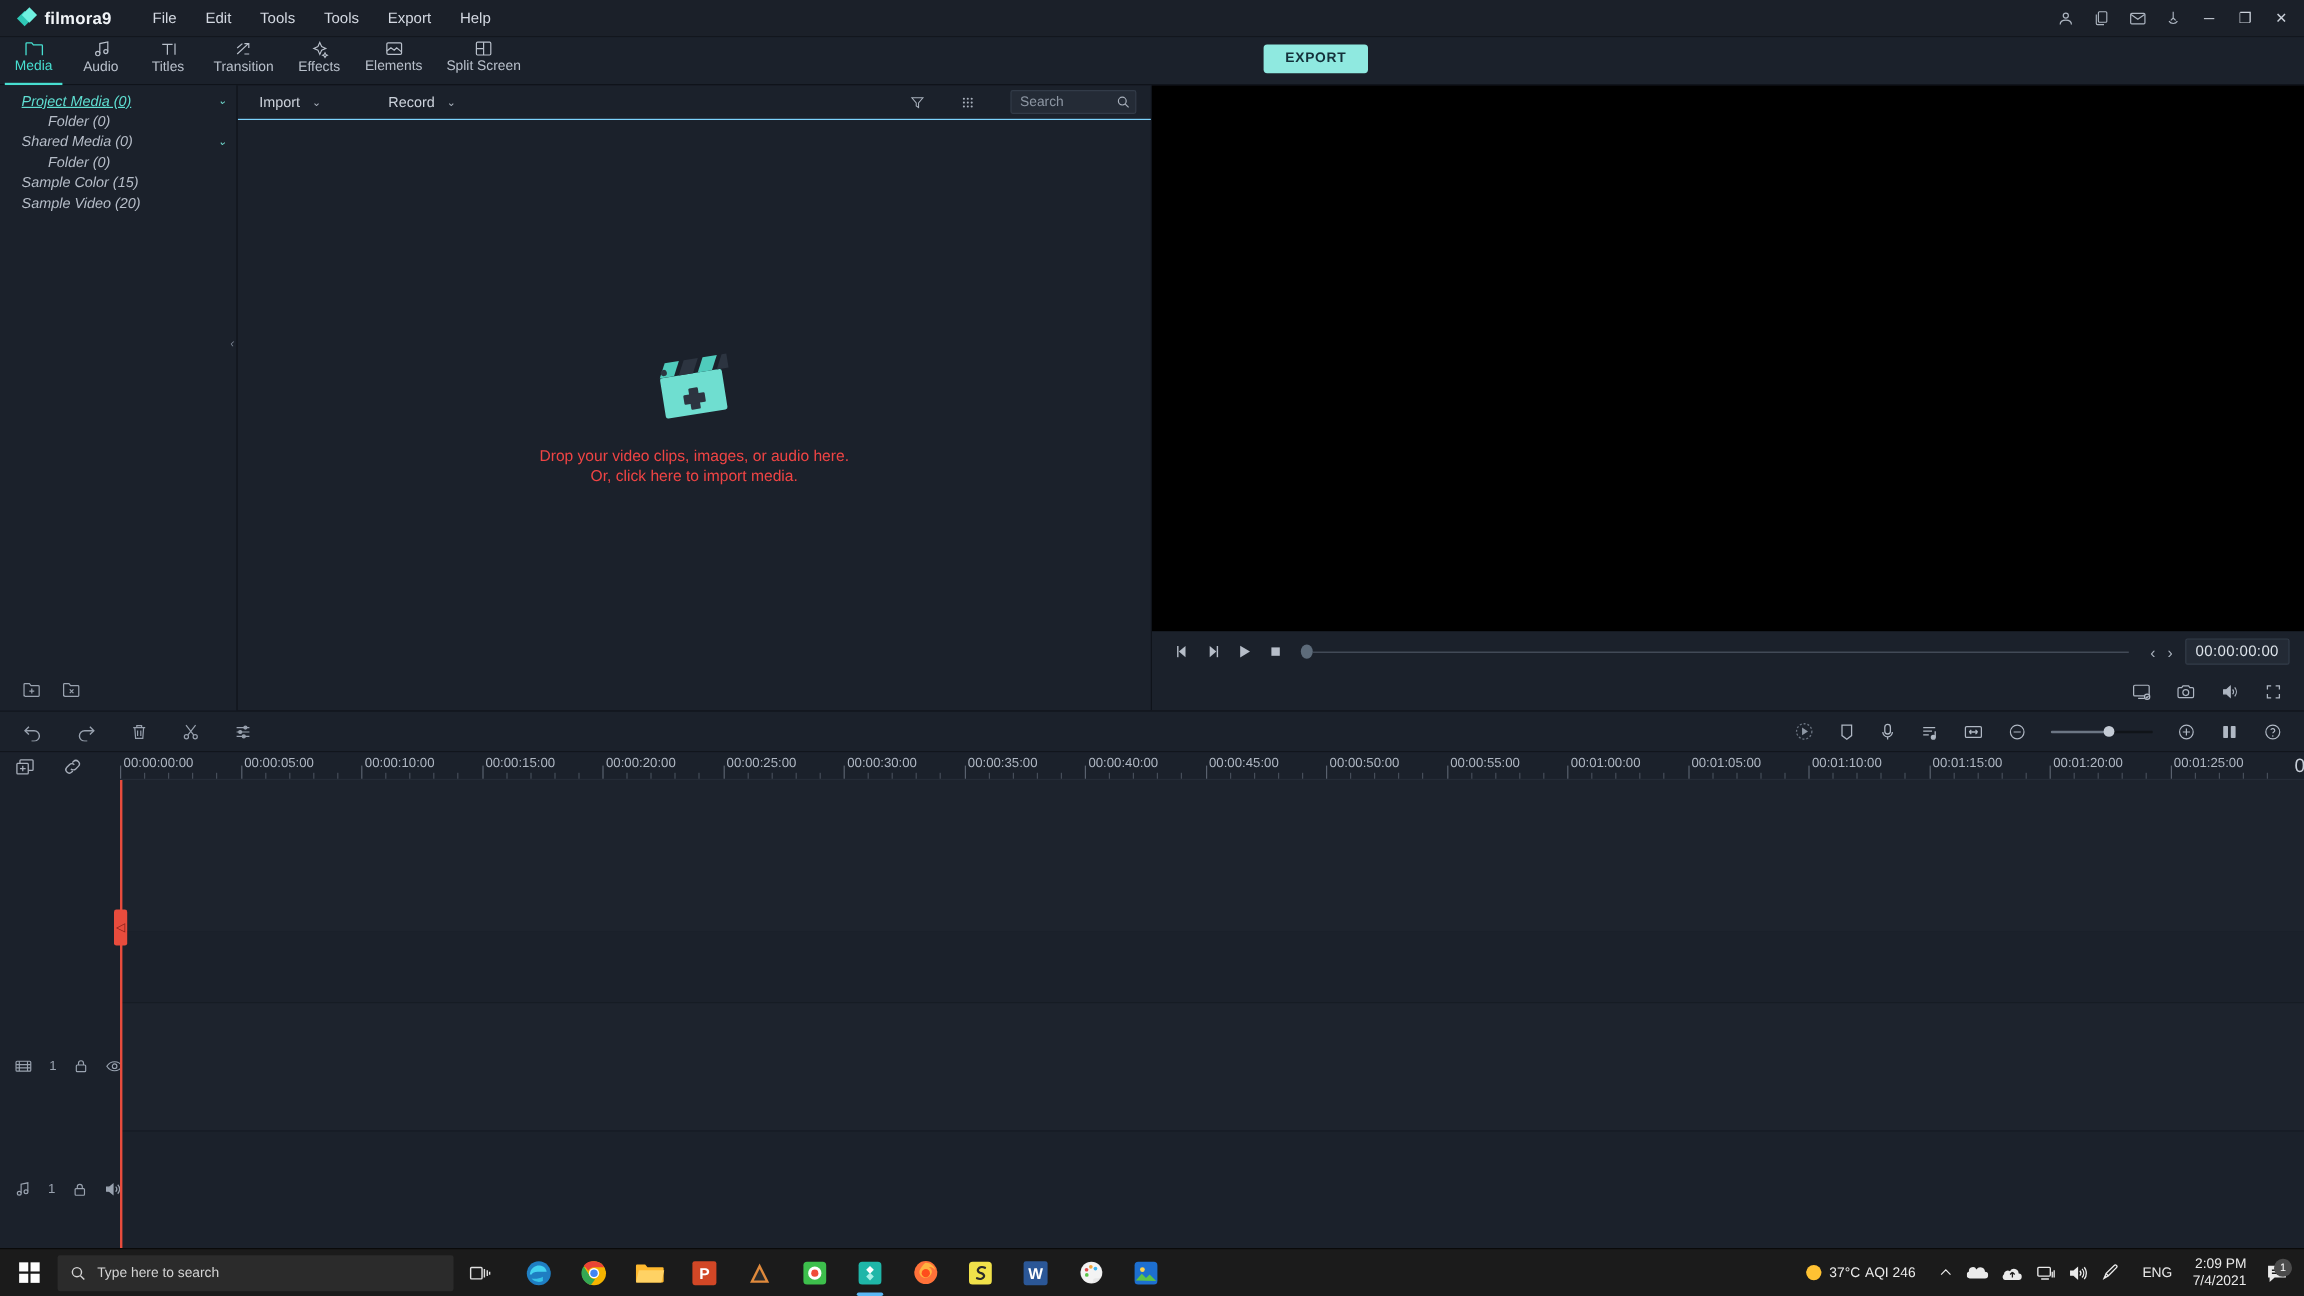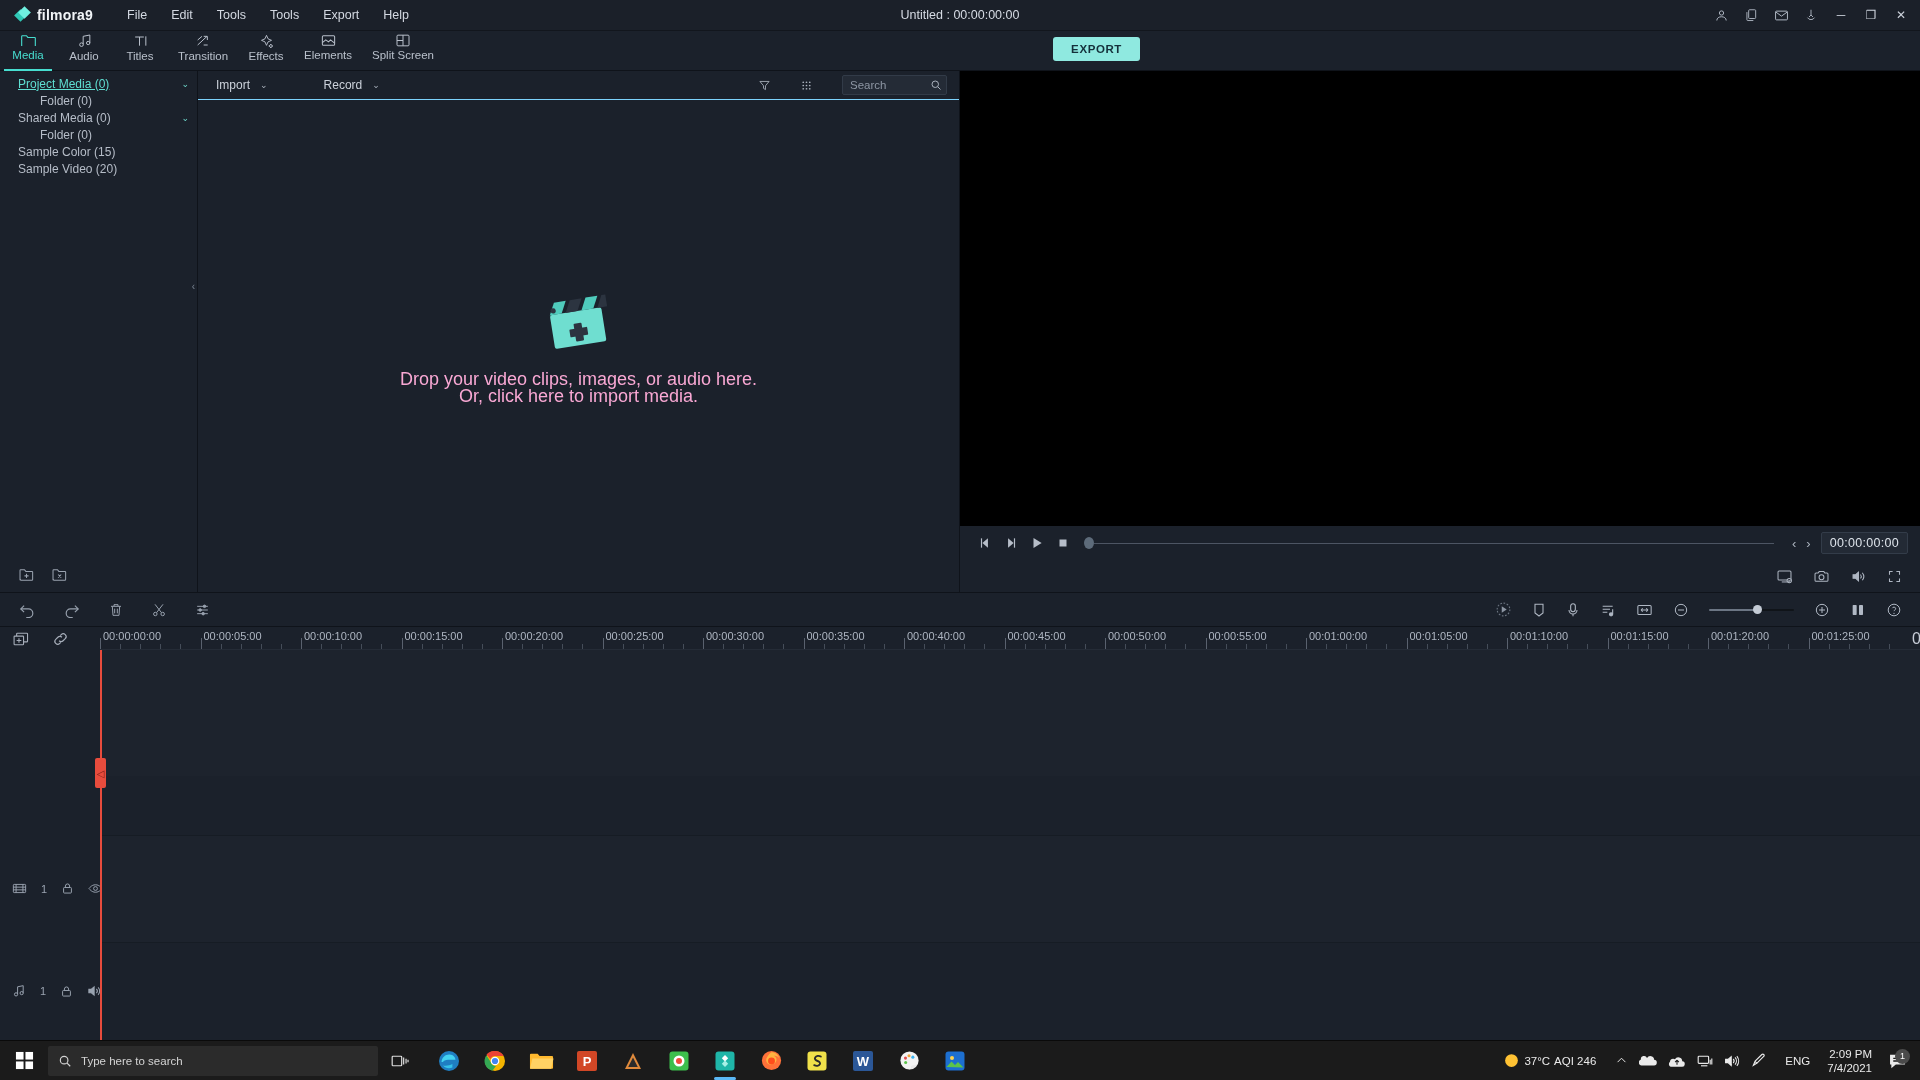--- a/index.html
+++ b/index.html
@@ -54,21 +54,21 @@
     background: #8fe9e0; color: #14303a; font-size: 11.5px; font-weight: bold;
     padding: 6px 18px; border-radius: 3px; letter-spacing: .6px;
   }
 
   
   .middle { display: flex; height: 521px; flex: none; }
 
   
   .libside {
     width: 198px; background: #1b212b; border-right: 1px solid #0f131a;
-    display: flex; flex-direction: column; position: relative; flex: none;
+    display: flex; flex-direction: column; position: relative; flex: none; font-style: italic;
   }
   .lib-list { padding-top: 4px; }
   .lib-row {
     display: flex; align-items: center; height: 17px; font-size: 12px;
     color: #b6bdc8; padding-right: 8px; position: relative;
   }
   .lib-row .lbl { white-space: nowrap; }
   .lib-row.sel .lbl { color: #5fdfd2; text-decoration: underline; }
   .lib-row .chev { margin-left: auto; color: #6fd8cc; font-size: 9px; }
   .lib-row.indent { padding-left: 40px; }
@@ -100,21 +100,21 @@
     border-radius: 2px; display: flex; align-items: center; padding: 0 4px 0 7px;
   }
   .searchbox input {
     background: transparent; border: 0; outline: 0; color: #cfd5de;
     font-size: 11.5px; width: 100%; font-family: "Liberation Sans", sans-serif;
   }
   .searchbox input::placeholder { color: #8d96a3; }
   .mp-body { flex: 1; display: flex; align-items: center; justify-content: center; }
   .dropzone { display: flex; flex-direction: column; align-items: center; gap: 14px; }
   .clapper { width: 78px; height: 70px; position: relative; }
-  .dz-text { text-align: center; color: #f9a8d4; font-size: 18px; line-height: 17px; }
+  .dz-text { text-align: center; color: #ef4444; font-size: 13px; line-height: 17px; }
 
   
   .preview { flex: 1; background: #1b212b; display: flex; flex-direction: column; }
   .pv-screen { flex: 1; background: #000; }
   .pv-ctrl { height: 34px; display: flex; align-items: center; padding: 0 12px; gap: 0; }
   .pv-btn { width: 26px; height: 26px; display: flex; align-items: center; justify-content: center; color: #b6bdc8; }
   .pv-scrub { flex: 1; height: 26px; display: flex; align-items: center; margin: 0 8px; position: relative; }
   .pv-scrub .track { position: absolute; left: 10px; right: 0; height: 1px; background: #4d5563; }
   .pv-scrub .knob { width: 10px; height: 12px; border-radius: 50%; background: #5d6b7a; position: relative; z-index: 2; }
   .pv-brackets { display: flex; gap: 10px; color: #aab2bd; font-size: 13px; padding: 0 10px; }
@@ -207,21 +207,20 @@
       <span class="logo-text">filmora9</span>
     </div>
     <div class="menubar">
       <div class="mi">File</div>
       <div class="mi">Edit</div>
       <div class="mi">Tools</div>
       <div class="mi">Tools</div>
       <div class="mi">Export</div>
       <div class="mi">Help</div>
     </div>
-    <div class="win-title">Untitled : 00:00:00:00</div>
     <div class="title-right">
       <div class="tr-icon">
         <svg width="15" height="15" viewBox="0 0 24 24" fill="none" stroke="currentColor" stroke-width="1.6">
             <circle cx="12" cy="8" r="3.4"></circle>
             <path d="M4.5 20c0-4 3.4-6 7.5-6s7.5 2 7.5 6"></path>
           </svg>
       </div>
       <div class="tr-icon">
         <svg width="14" height="14" viewBox="0 0 24 24" fill="none" stroke="currentColor" stroke-width="1.6">
             <rect x="8" y="3" width="12" height="15" rx="1.5"></rect>

